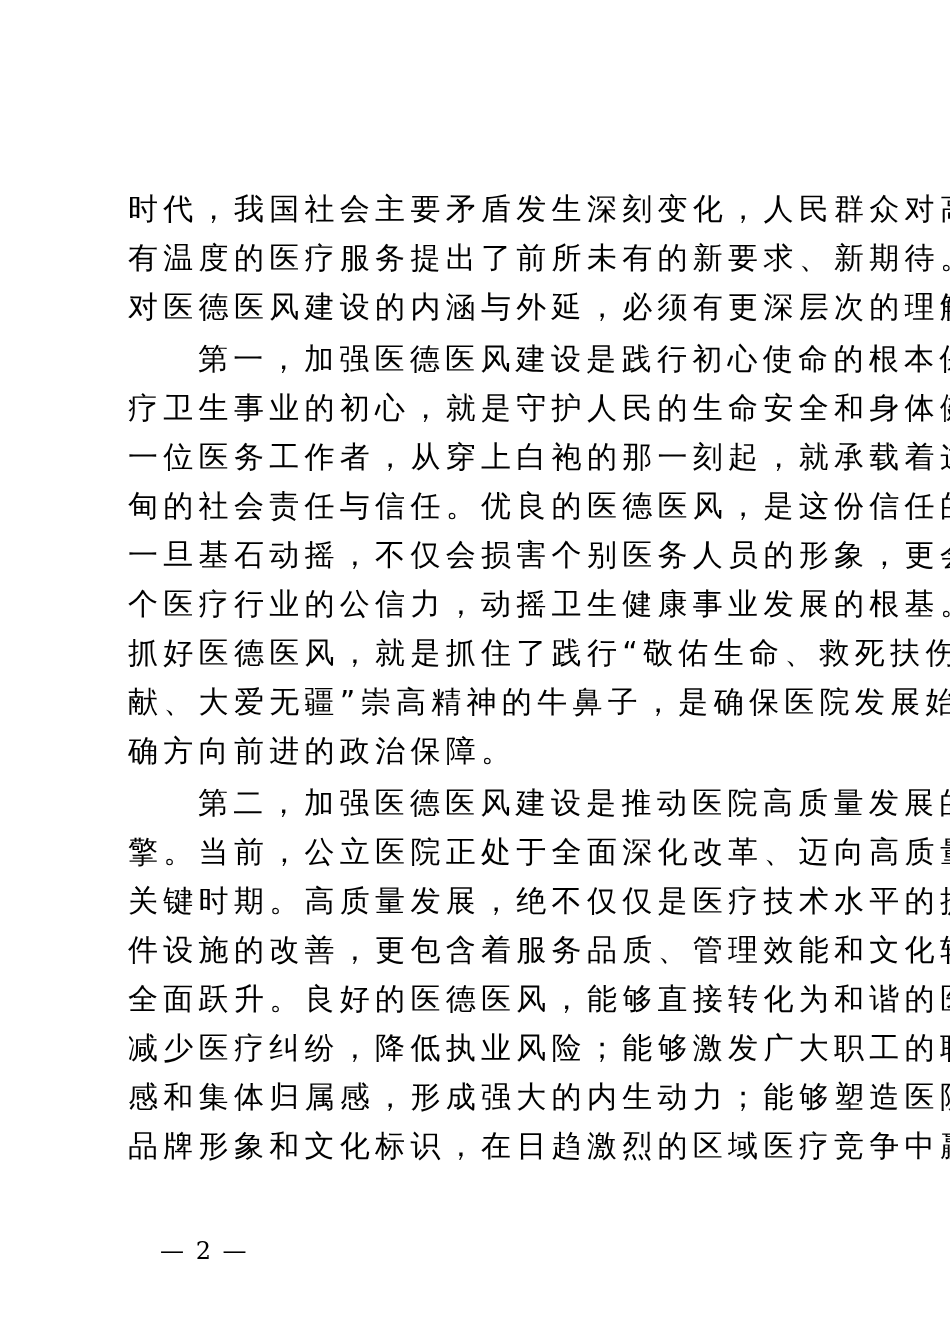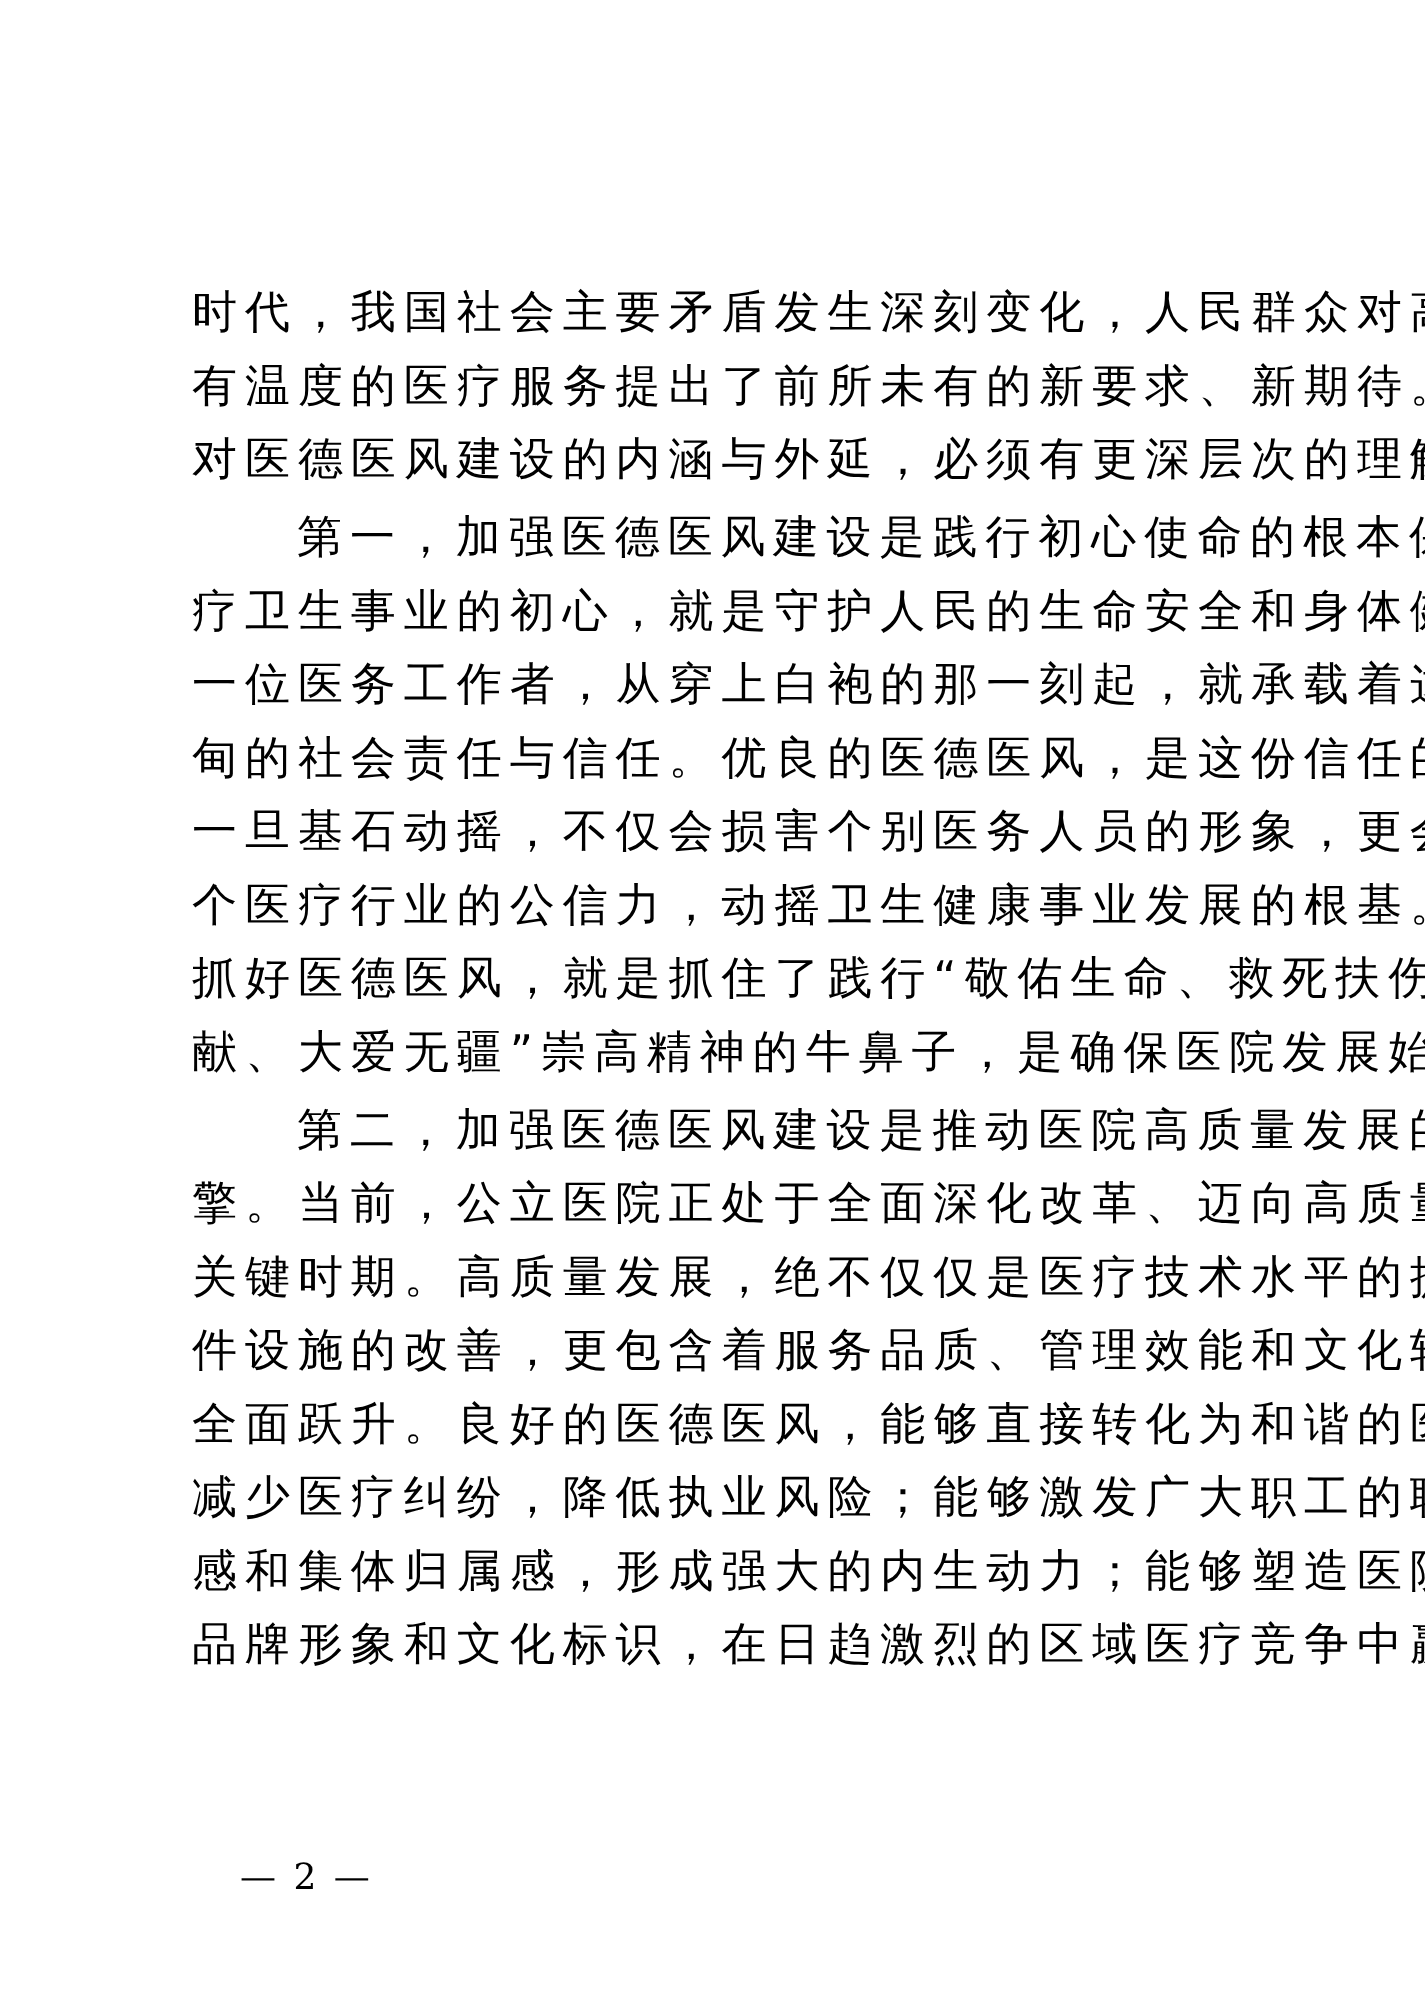--- a/index.html
+++ b/index.html
@@ -73,20 +73,21 @@
 
     <p class="para">
       <span class="line indent">第一，加强医德医风建设是践行初心使命的根本保证。医</span>
       <span class="line">疗卫生事业的初心，就是守护人民的生命安全和身体健康。每</span>
       <span class="line">一位医务工作者，从穿上白袍的那一刻起，就承载着这份沉甸</span>
       <span class="line">甸的社会责任与信任。优良的医德医风，是这份信任的基石。</span>
       <span class="line">一旦基石动摇，不仅会损害个别医务人员的形象，更会侵蚀整</span>
       <span class="line">个医疗行业的公信力，动摇卫生健康事业发展的根基。因此，</span>
       <span class="line">抓好医德医风，就是抓住了践行“敬佑生命、救死扶伤、甘于奉</span>
       <span class="line">献、大爱无疆”崇高精神的牛鼻子，是确保医院发展始终沿着正</span>
+      <span class="line">确方向前进的政治保障。</span>
     </p>
 
     <p class="para">
       <span class="line indent">第二，加强医德医风建设是推动医院高质量发展的内在引</span>
       <span class="line">擎。当前，公立医院正处于全面深化改革、迈向高质量发展的</span>
       <span class="line">关键时期。高质量发展，绝不仅仅是医疗技术水平的提升和硬</span>
       <span class="line">件设施的改善，更包含着服务品质、管理效能和文化软实力的</span>
       <span class="line">全面跃升。良好的医德医风，能够直接转化为和谐的医患关系，</span>
       <span class="line">减少医疗纠纷，降低执业风险；能够激发广大职工的职业荣誉</span>
       <span class="line">感和集体归属感，形成强大的内生动力；能够塑造医院独特的</span>

